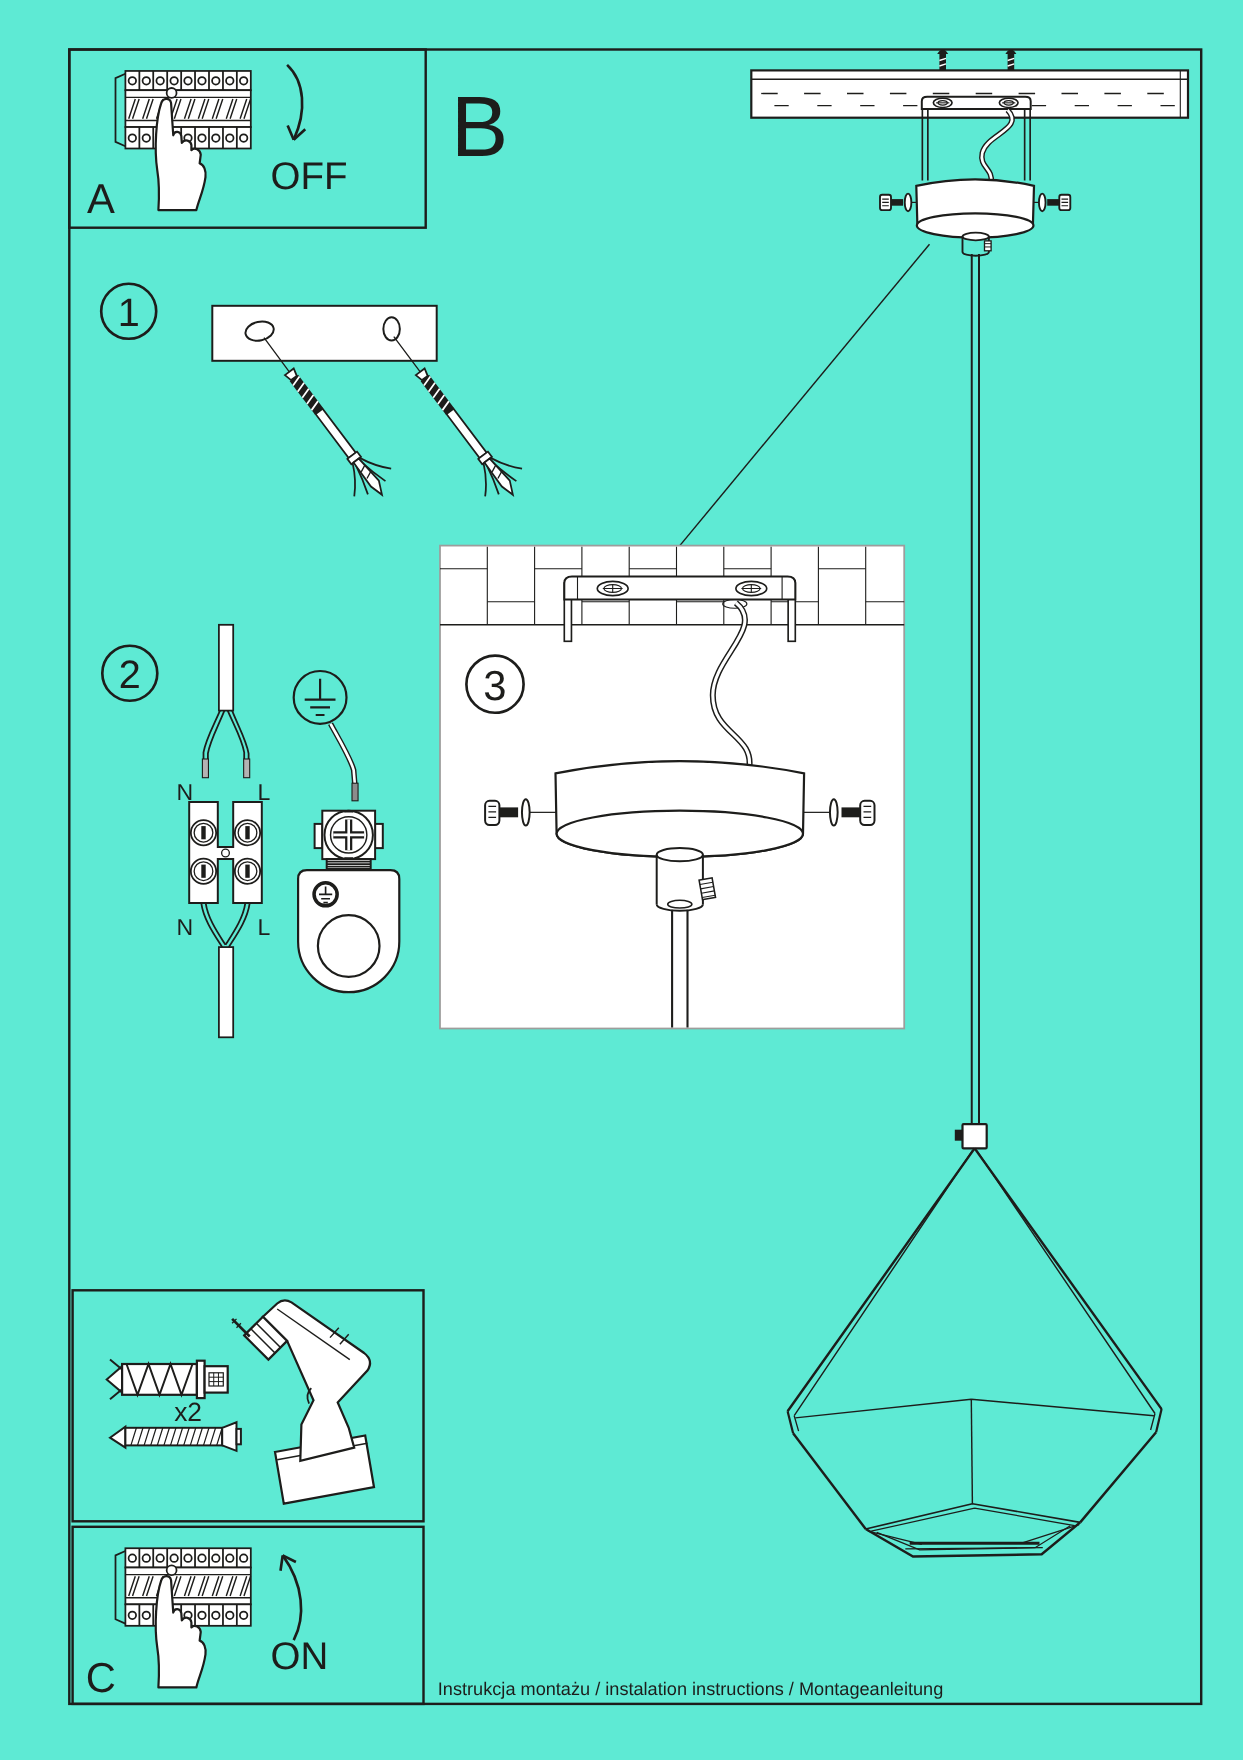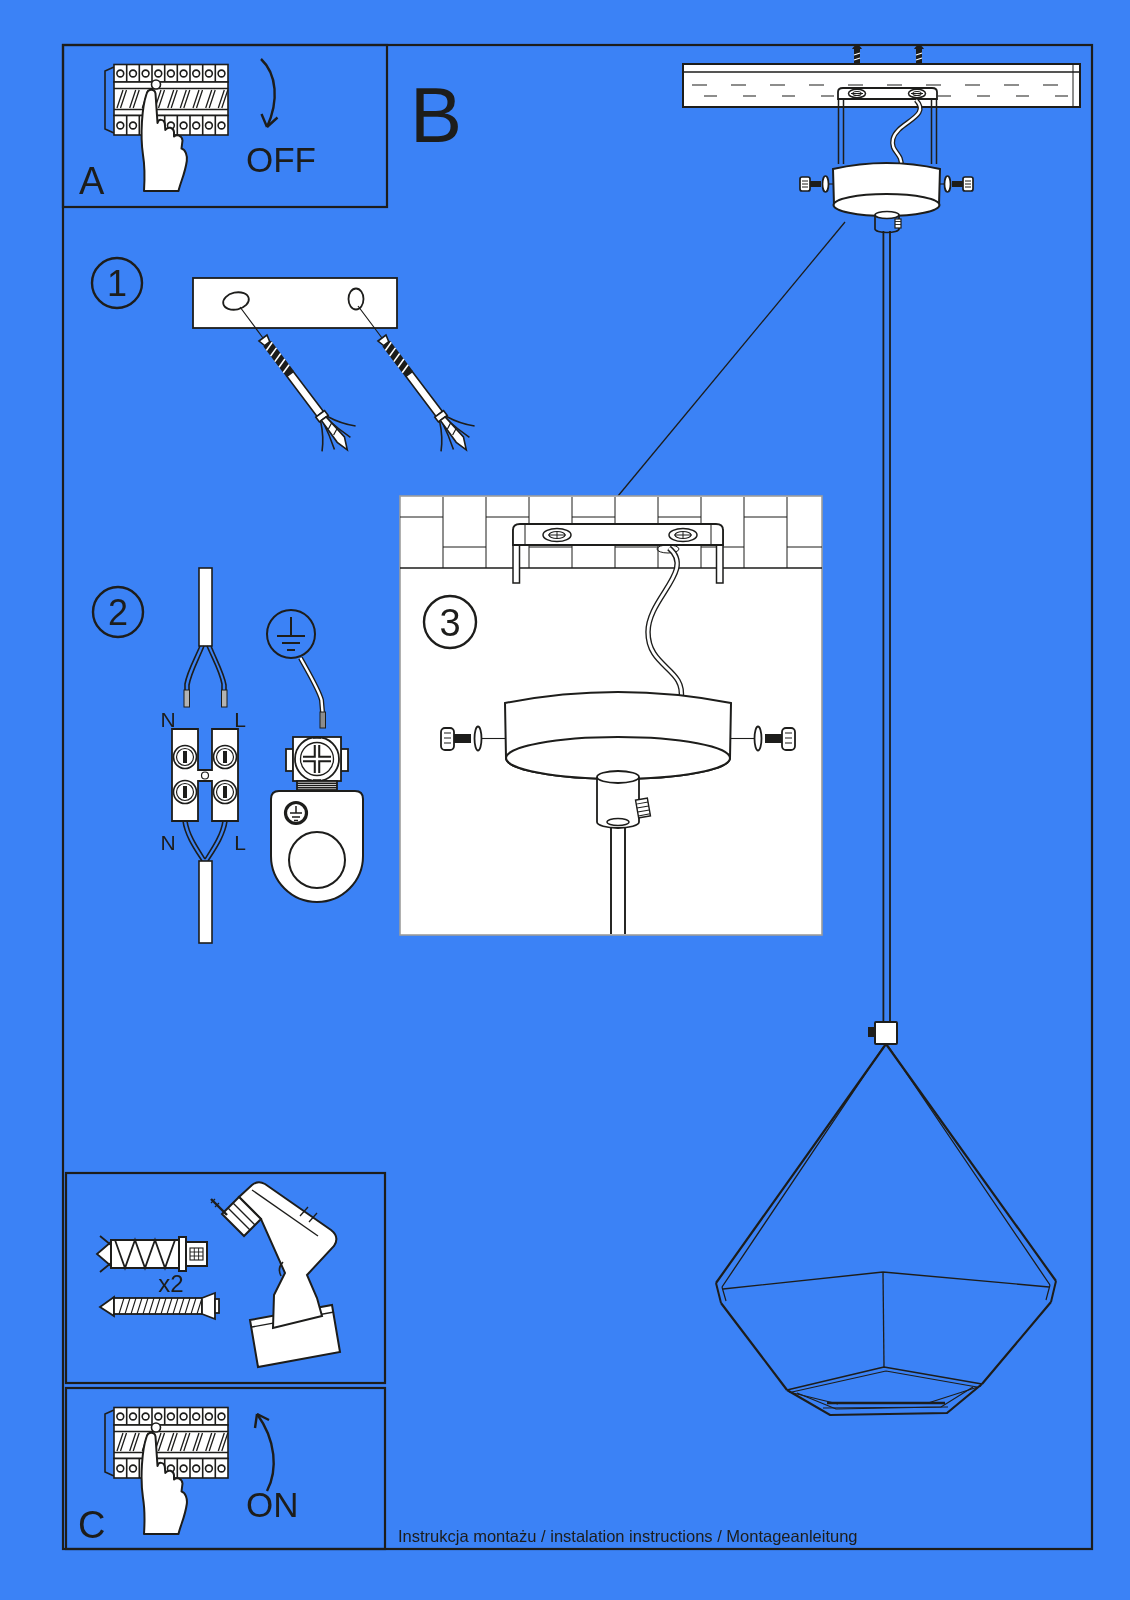--- a/index.html
+++ b/index.html
@@ -1,16 +1,16 @@
 <!DOCTYPE html>
 <html><head>
 <meta charset="utf-8">
 <style>
   html,body{margin:0;padding:0;background:#e8e8e8;}
-  .page{position:relative;width:1130px;height:1600px;background:#3b82f6;overflow:hidden;
+  .page{position:relative;width:1130px;height:1600px;background:#5eead4;overflow:hidden;
         font-family:"Liberation Sans",sans-serif;}
   .page svg{position:absolute;left:0;top:0;}
   svg text{font-family:"Liberation Sans",sans-serif;fill:#1d1d1b;}
   .footer{position:absolute;left:398px;top:1464px;width:660px;color:#1d1d1b;
           font-size:16.5px;line-height:29px;white-space:pre;}
 </style>
 </head>
 <body>
 
 <div class="page">

